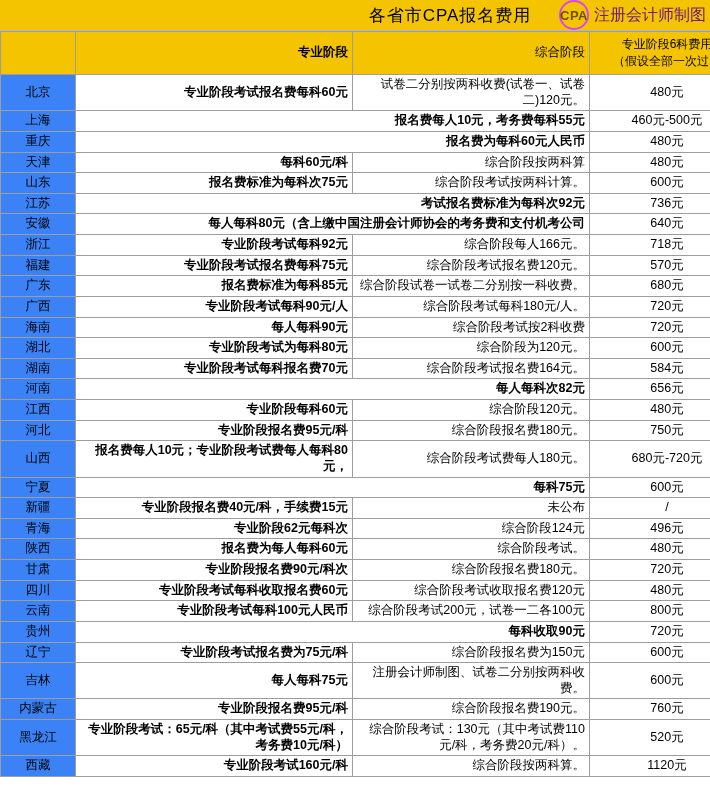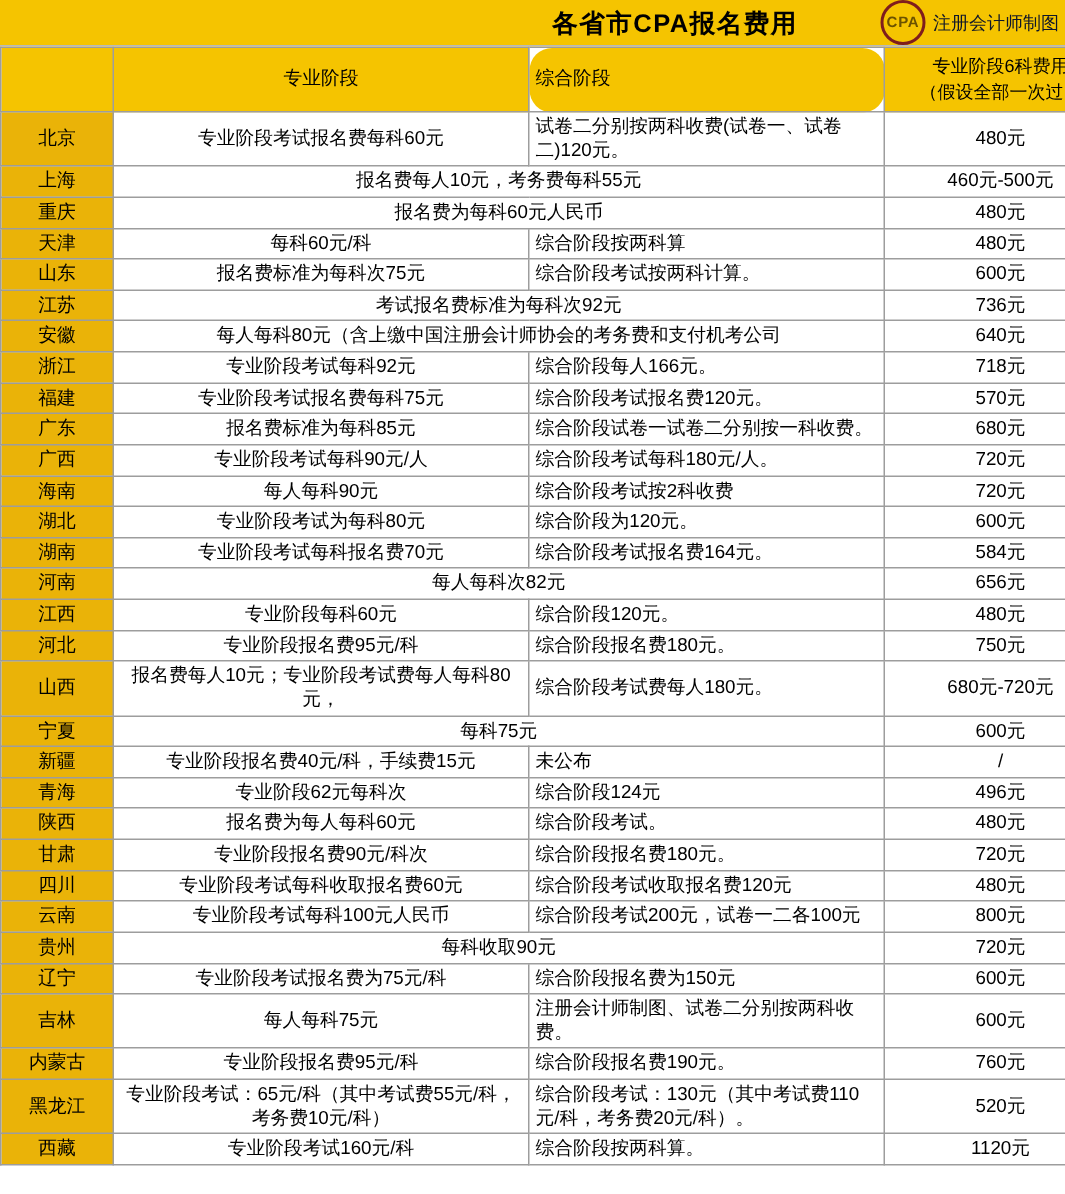--- a/index.html
+++ b/index.html
@@ -26,85 +26,85 @@
     background: #F5C400;
     display: flex;
     align-items: center;
     position: relative;
     border-bottom: 1px solid #b9b9b9;
   }
   .header-title {
     flex: 1;
     text-align: center;
     font-size: 17px;
-    font-weight: bold;
+    font-weight: normal;
     letter-spacing: 1px;
     color: #000;
     padding-left: 190px;
     box-sizing: border-box;
   }
   .brand {
     position: absolute;
     right: 4px;
     top: 0;
     height: 30px;
     display: flex;
     align-items: center;
     gap: 5px;
   }
   .brand-seal {
     width: 26px;
     height: 26px;
     border-radius: 50%;
-    border: 2px solid #7f1d1d;
+    border: 2px solid #d946ef;
     color: #6b5200;
-    font-size: 10px;
+    font-size: 13px;
     font-weight: bold;
     display: flex;
     align-items: center;
     justify-content: center;
     letter-spacing: 0.5px;
     background: #F5C400;
   }
   .brand-text {
-    font-size: 12px;
-    color: #0f172a;
+    font-size: 16px;
+    color: #701a75;
   }
 
   
   table.fee-table {
     border-collapse: collapse;
     width: 710px;
     table-layout: fixed;
   }
   table.fee-table td, table.fee-table th {
     border: 1px solid #9d9d9d;
     font-size: 12.5px;
     padding: 2px 4px;
     vertical-align: middle;
     line-height: 1.25;
   }
   .col-prov { width: 66px; text-align: center; background: #F5C400; font-weight: normal; }
-  .col-pro  { width: 268px; text-align: center; }
-  .col-comp { width: 228px; text-align: left; border-radius: 15px; }
+  .col-pro  { width: 268px; text-align: right; font-weight: bold; }
+  .col-comp { width: 228px; text-align: right; }
   .col-total{ width: 146px; text-align: center; }
 
   thead td {
     background: #F5C400;
     font-weight: normal;
     height: 38px;
   }
   thead td.head-prov { }
   thead td.head-total {
     text-align: center;
     font-size: 12px;
     line-height: 1.4;
   }
   tbody td.col-prov {
-    background: #eab308;
+    background: #3b82f6;
     text-align: center;
   }
   tbody td.col-pro, tbody td.col-comp, tbody td.col-total {
     background: #ffffff;
   }
   .wm {
     position: absolute;
     left: 430px;
     top: 478px;
     font-size: 15px;

